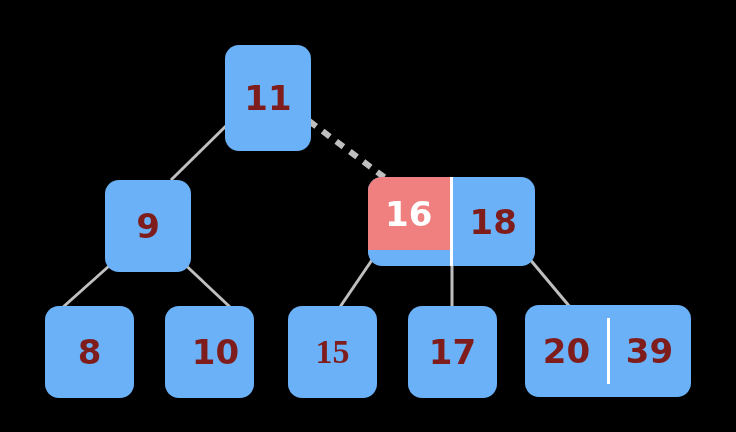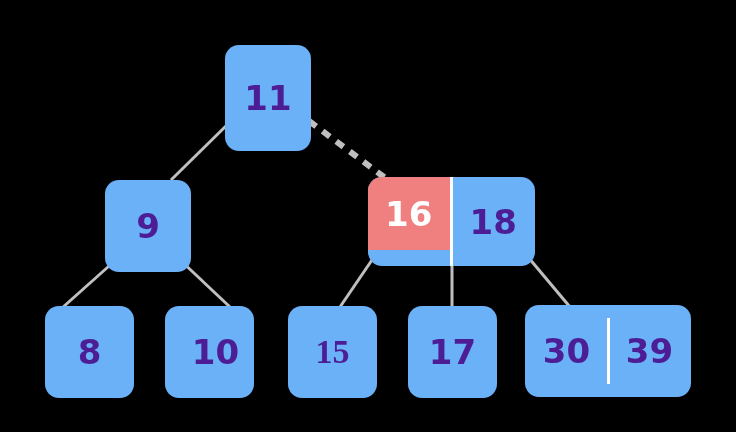--- a/index.html
+++ b/index.html
@@ -38,21 +38,21 @@
   }
   .cell {
     position: relative;
     display: flex;
     align-items: center;
     justify-content: center;
     box-sizing: border-box;
     flex: 1 1 0;
   }
   .cell .val {
-    color: #4c1d95;
+    color: #7f1d1d;
     font-weight: bold;
     font-size: 34px;
     line-height: 1;
     letter-spacing: 0px;
     user-select: none;
   }
   .divider-full {
     position: absolute;
     top: 0;
     bottom: 0;
@@ -136,21 +136,21 @@
           <span class="val">15</span>
         </div>
       </div>
       <div class="node" style="left: 408px; top: 306px; width: 89px; height: 92px; background: rgb(107, 177, 247);">
         <div class="cell">
           <span class="val">17</span>
         </div>
       </div>
       <div class="node" style="left: 525px; top: 305px; width: 166px; height: 92px; background: rgb(107, 177, 247);">
         <div class="cell">
-          <span class="val">30</span>
+          <span class="val">20</span>
         </div>
         <div class="cell">
           <span class="val">39</span>
         </div>
         <div class="divider-inset" style="left: 81.5px; background: rgb(255, 255, 255);"></div>
       </div>
     </div>
 
 </div>
 

